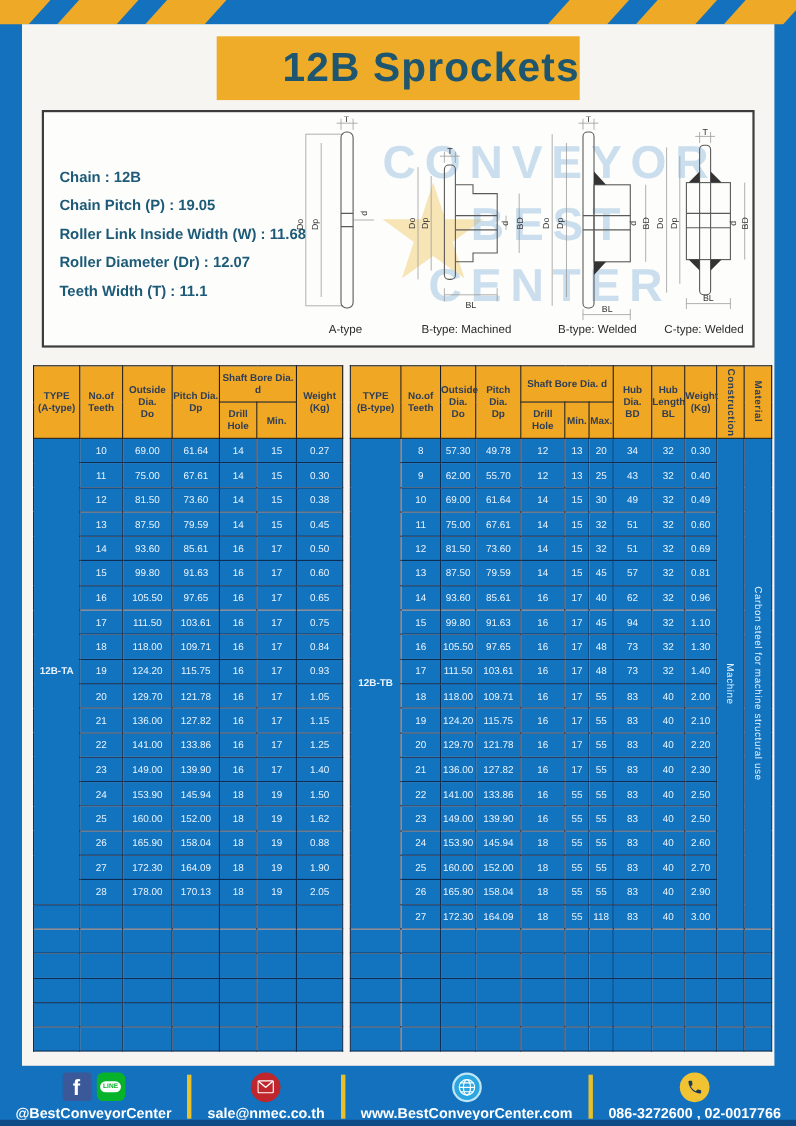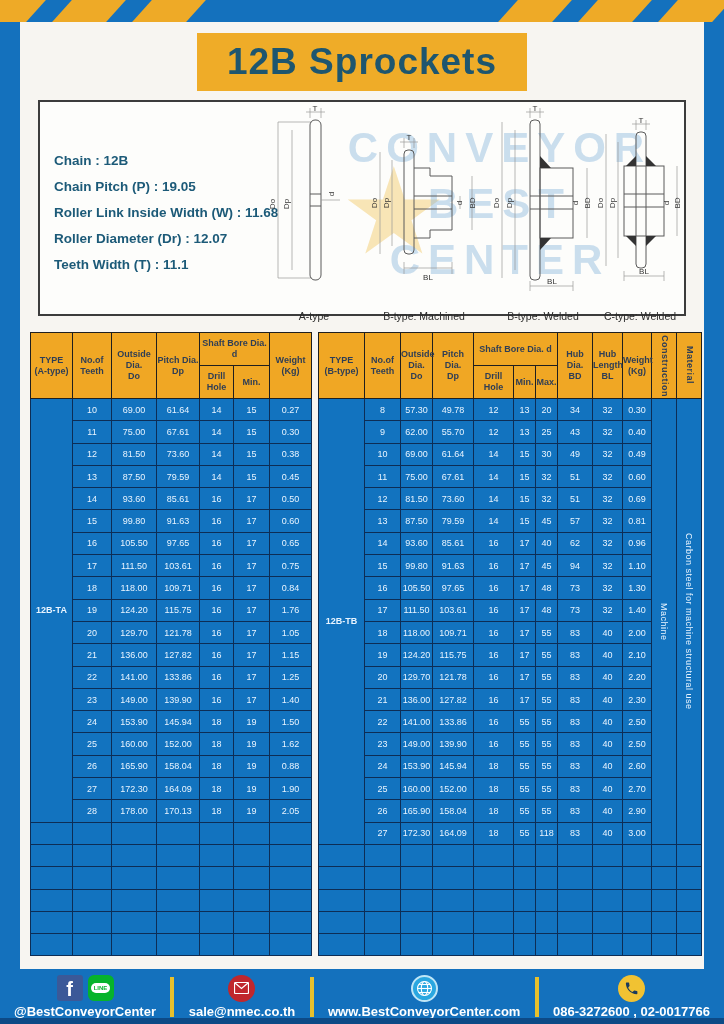--- a/index.html
+++ b/index.html
@@ -12,37 +12,37 @@
   .topband{position:absolute;top:0;left:0;width:724px;height:22px;background:#1471bd;overflow:hidden;}
   .stripe{position:absolute;top:-6px;height:34px;width:54px;background:#eeaa27;transform:skewX(-42deg);}
   
   .page{
     position:absolute;left:20px;top:22px;width:684px;height:947px;
     background:#f7f5f1;border-bottom:3px solid #1c3f6e;
   }
   
   .banner{
     position:absolute;left:177px;top:11px;width:330px;height:58px;
-    background:#efac28;display:flex;align-items:center;justify-content:center;
+    background:#efac28;display:flex;align-items:center;justify-content:flex-end;
   }
   .banner span{font-size:37px;font-weight:bold;color:#1e566f;letter-spacing:1px;}
   
   .specbox{
     position:absolute;left:18px;top:78px;width:648px;height:216px;
     background:#fdfdfb;border:2px solid #3c3c3c;box-sizing:border-box;
   }
   .watermark{position:absolute;left:285px;top:18px;width:350px;z-index:0;text-align:center;pointer-events:none;}
   .watermark .wline{font-size:42px;font-weight:bold;letter-spacing:8px;color:rgba(125,175,218,0.40);line-height:56px;}
   .wstar{position:absolute;left:300px;top:40px;font-size:120px;color:rgba(240,190,70,0.38);z-index:0;pointer-events:none;}
   .specs{position:absolute;left:14px;top:46px;z-index:1;}
   .spec-line{font-size:13.5px;font-weight:bold;color:#1c5a78;line-height:26px;white-space:nowrap;}
   .diagrams{position:absolute;left:0;top:0;width:648px;height:216px;z-index:1;}
   .diagram{position:absolute;top:4px;text-align:center;}
   .diagram svg{display:block;margin:0 auto;}
-  .dia-label{font-size:10.5px;color:#2b2b2b;margin-top:16px;white-space:nowrap;}
+  .dia-label{font-size:10.5px;color:#2b2b2b;margin-top:0px;white-space:nowrap;}
   .dg{stroke:#5a5a5a;stroke-width:1;fill:none;}
   .dgdim{stroke:#9a9a9a;stroke-width:0.7;fill:none;}
   .dgtext{font-size:8px;fill:#333;font-family:"Liberation Sans",sans-serif;}
   .weld{fill:#333;stroke:none;}
   
   table.tbl{
     position:absolute;border-collapse:collapse;table-layout:fixed;
     font-family:"Liberation Sans",sans-serif;
   }
   table.tbl th{
@@ -329,21 +329,21 @@
           <td>16</td>
           <td>17</td>
           <td>0.84</td>
         </tr>
         <tr>
           <td>19</td>
           <td>124.20</td>
           <td>115.75</td>
           <td>16</td>
           <td>17</td>
-          <td>1.76</td>
+          <td>0.93</td>
         </tr>
         <tr>
           <td>20</td>
           <td>129.70</td>
           <td>121.78</td>
           <td>16</td>
           <td>17</td>
           <td>1.05</td>
         </tr>
         <tr>

